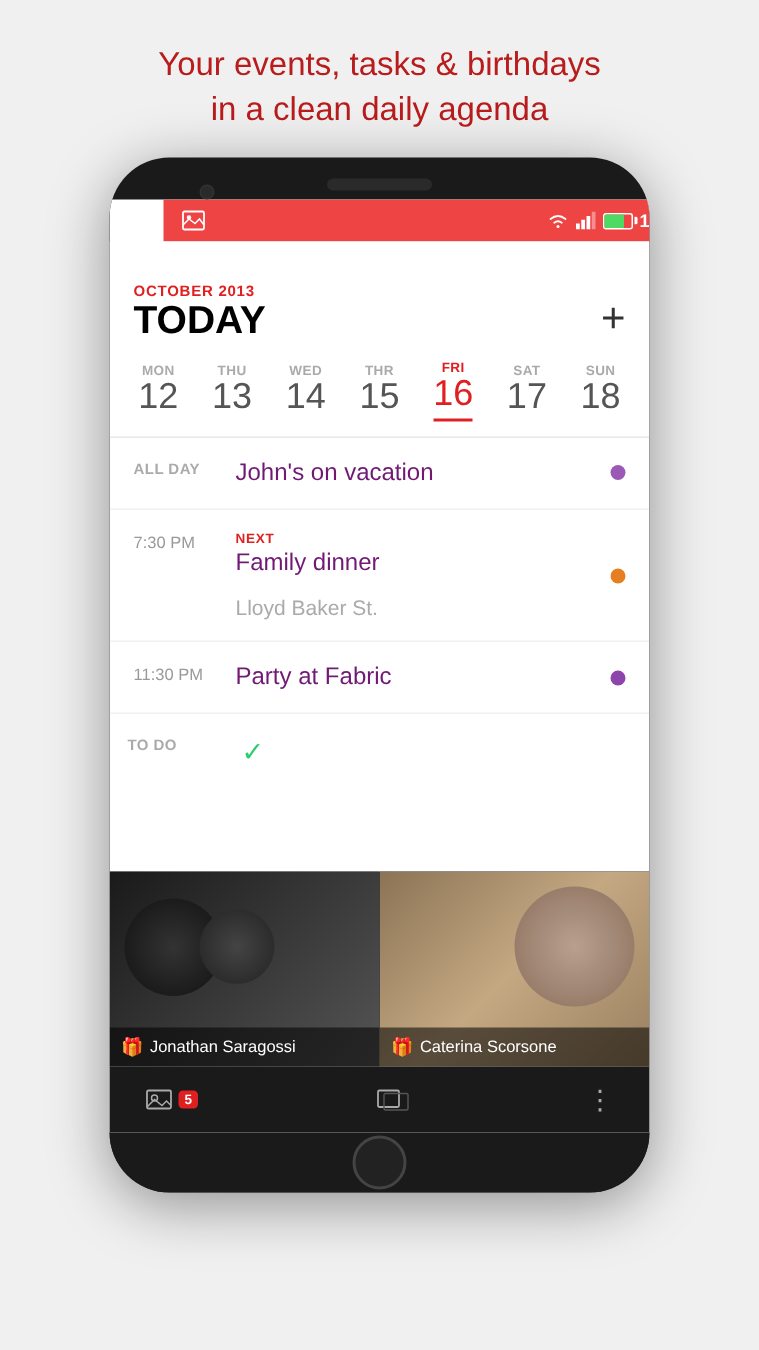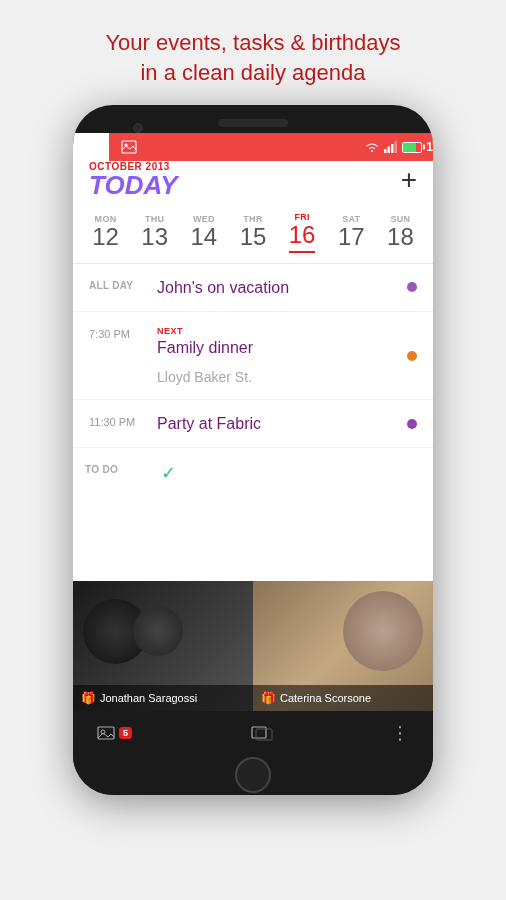--- a/index.html
+++ b/index.html
@@ -132,42 +132,41 @@
     .app-content {
       flex: 1;
       background: #fff;
       display: flex;
       flex-direction: column;
       overflow: hidden;
     }
 
     
     .app-header {
-      padding: 0 16px 6px;
+      padding: 28px 16px 6px;
       display: flex;
       justify-content: space-between;
-      align-items: center;
+      align-items: flex-end;
       background: #fff;
     }
     .header-date-block {
       display: flex;
       flex-direction: column;
     }
     .month-year-label {
       color: #e02020;
       font-size: 10px;
       font-weight: 700;
       letter-spacing: 0.5px;
     }
     .today-label {
-      color: #8b5cf6;
+      color: #000000;
       font-size: 26px;
       font-weight: 700;
       line-height: 1;
-      font-style: italic;
     }
     .add-button {
       color: #333;
       font-size: 28px;
       font-weight: 300;
       cursor: pointer;
       line-height: 1;
     }
 
     

